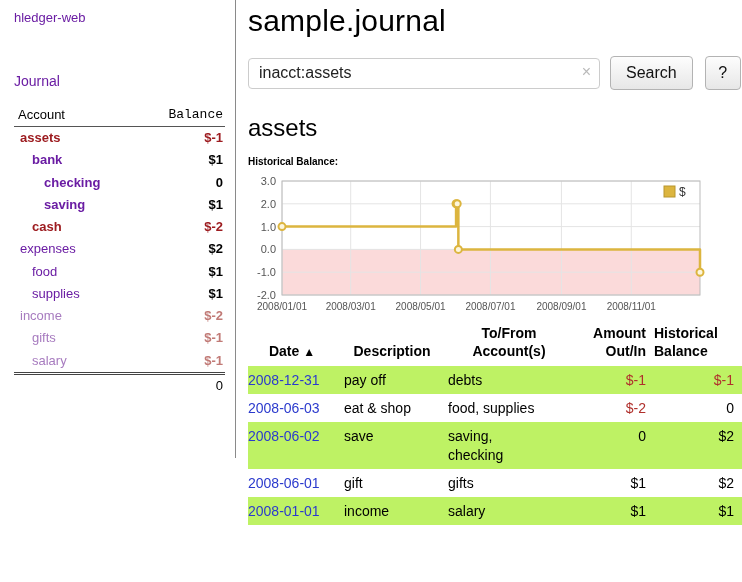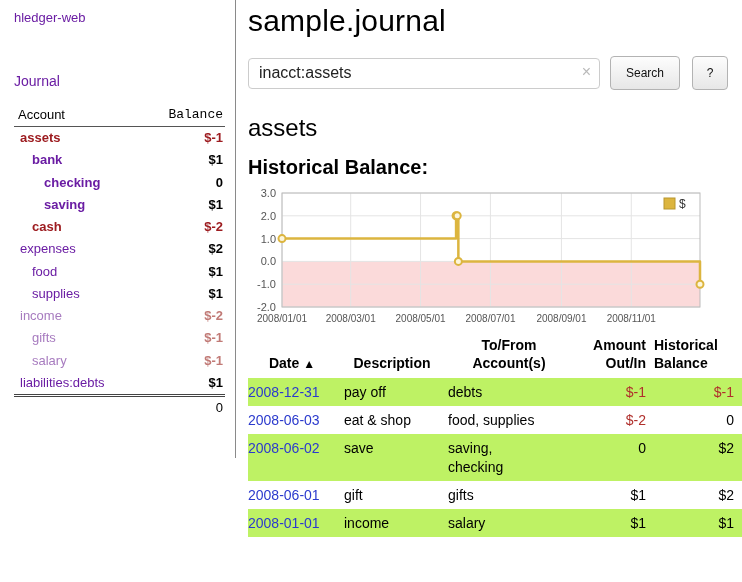--- a/index.html
+++ b/index.html
@@ -35,28 +35,28 @@
   h1.page-title { font-size:30px; font-weight:normal; margin:2px 0 18px; letter-spacing:0.2px; }
   .search-row { display:flex; align-items:center; margin:8px 0 24px; }
   .search-box { position:relative; width:352px; }
   .search-box input {
     width:100%; height:31px; border:1px solid #ccc; border-radius:4px;
     font-size:16px; padding:0 28px 0 10px; color:#222;
     font-family:"Liberation Sans", sans-serif; outline:none;
   }
   .clear { position:absolute; right:9px; top:5px; color:#b9b9b9; font-size:16px; cursor:pointer; }
   .btn {
-    height:34px; padding:0 15px; font-size:12px; color:#111;
+    height:34px; padding:0 15px; font-size:16px; color:#111;
     border:1px solid #b3b3b3; border-radius:4px;
     background:linear-gradient(#fdfdfd,#e7e7e7); cursor:pointer; margin-left:10px;
     font-family:"Liberation Sans", sans-serif;
   }
   .btn-help { width:36px; padding:0; margin-left:12px; }
   h2.account-heading { font-size:24px; font-weight:normal; margin:4px 0 14px; }
-  .chart-label { font-weight:bold; font-size:20px; margin:2px 0 6px; }
+  .chart-label { font-weight:bold; font-size:10px; margin:2px 0 6px; }
   svg.chart { display:block; }
   svg.chart text { font-family:"Liberation Sans", sans-serif; }
 
   
   table.register { border-collapse:collapse; margin-top:10px; font-size:14px; width:494px; }
   table.register th { font-weight:bold; vertical-align:bottom; text-align:center; padding:2px 8px 6px 0; line-height:1.25; }
   table.register th.c-date { width:96px; }
   table.register th.c-desc { width:104px; }
   table.register th.c-acct { width:130px; }
   table.register th.c-amt  { width:76px; text-align:right; }
@@ -121,24 +121,20 @@
             <td style="padding-left: 6px;"><a href="#" style="color: rgb(167, 123, 191);">income</a></td>
             <td class="bal" style="color: rgb(193, 122, 118);">$-2</td>
           </tr>
           <tr>
             <td style="padding-left: 18px;"><a href="#" style="color: rgb(167, 123, 191);">gifts</a></td>
             <td class="bal" style="color: rgb(193, 122, 118);">$-1</td>
           </tr>
           <tr>
             <td style="padding-left: 18px;"><a href="#" style="color: rgb(167, 123, 191);">salary</a></td>
             <td class="bal" style="color: rgb(193, 122, 118);">$-1</td>
-          </tr>
-          <tr>
-            <td style="padding-left: 6px;"><a href="#" style="color: rgb(106, 28, 163);">liabilities:debts</a></td>
-            <td class="bal" style="color: rgb(0, 0, 0);">$1</td>
           </tr>
         </tbody>
       <tfoot>
         <tr class="total-row">
           <td></td>
           <td class="bal total">0</td>
         </tr>
       </tfoot>
     </table>
   </aside>

